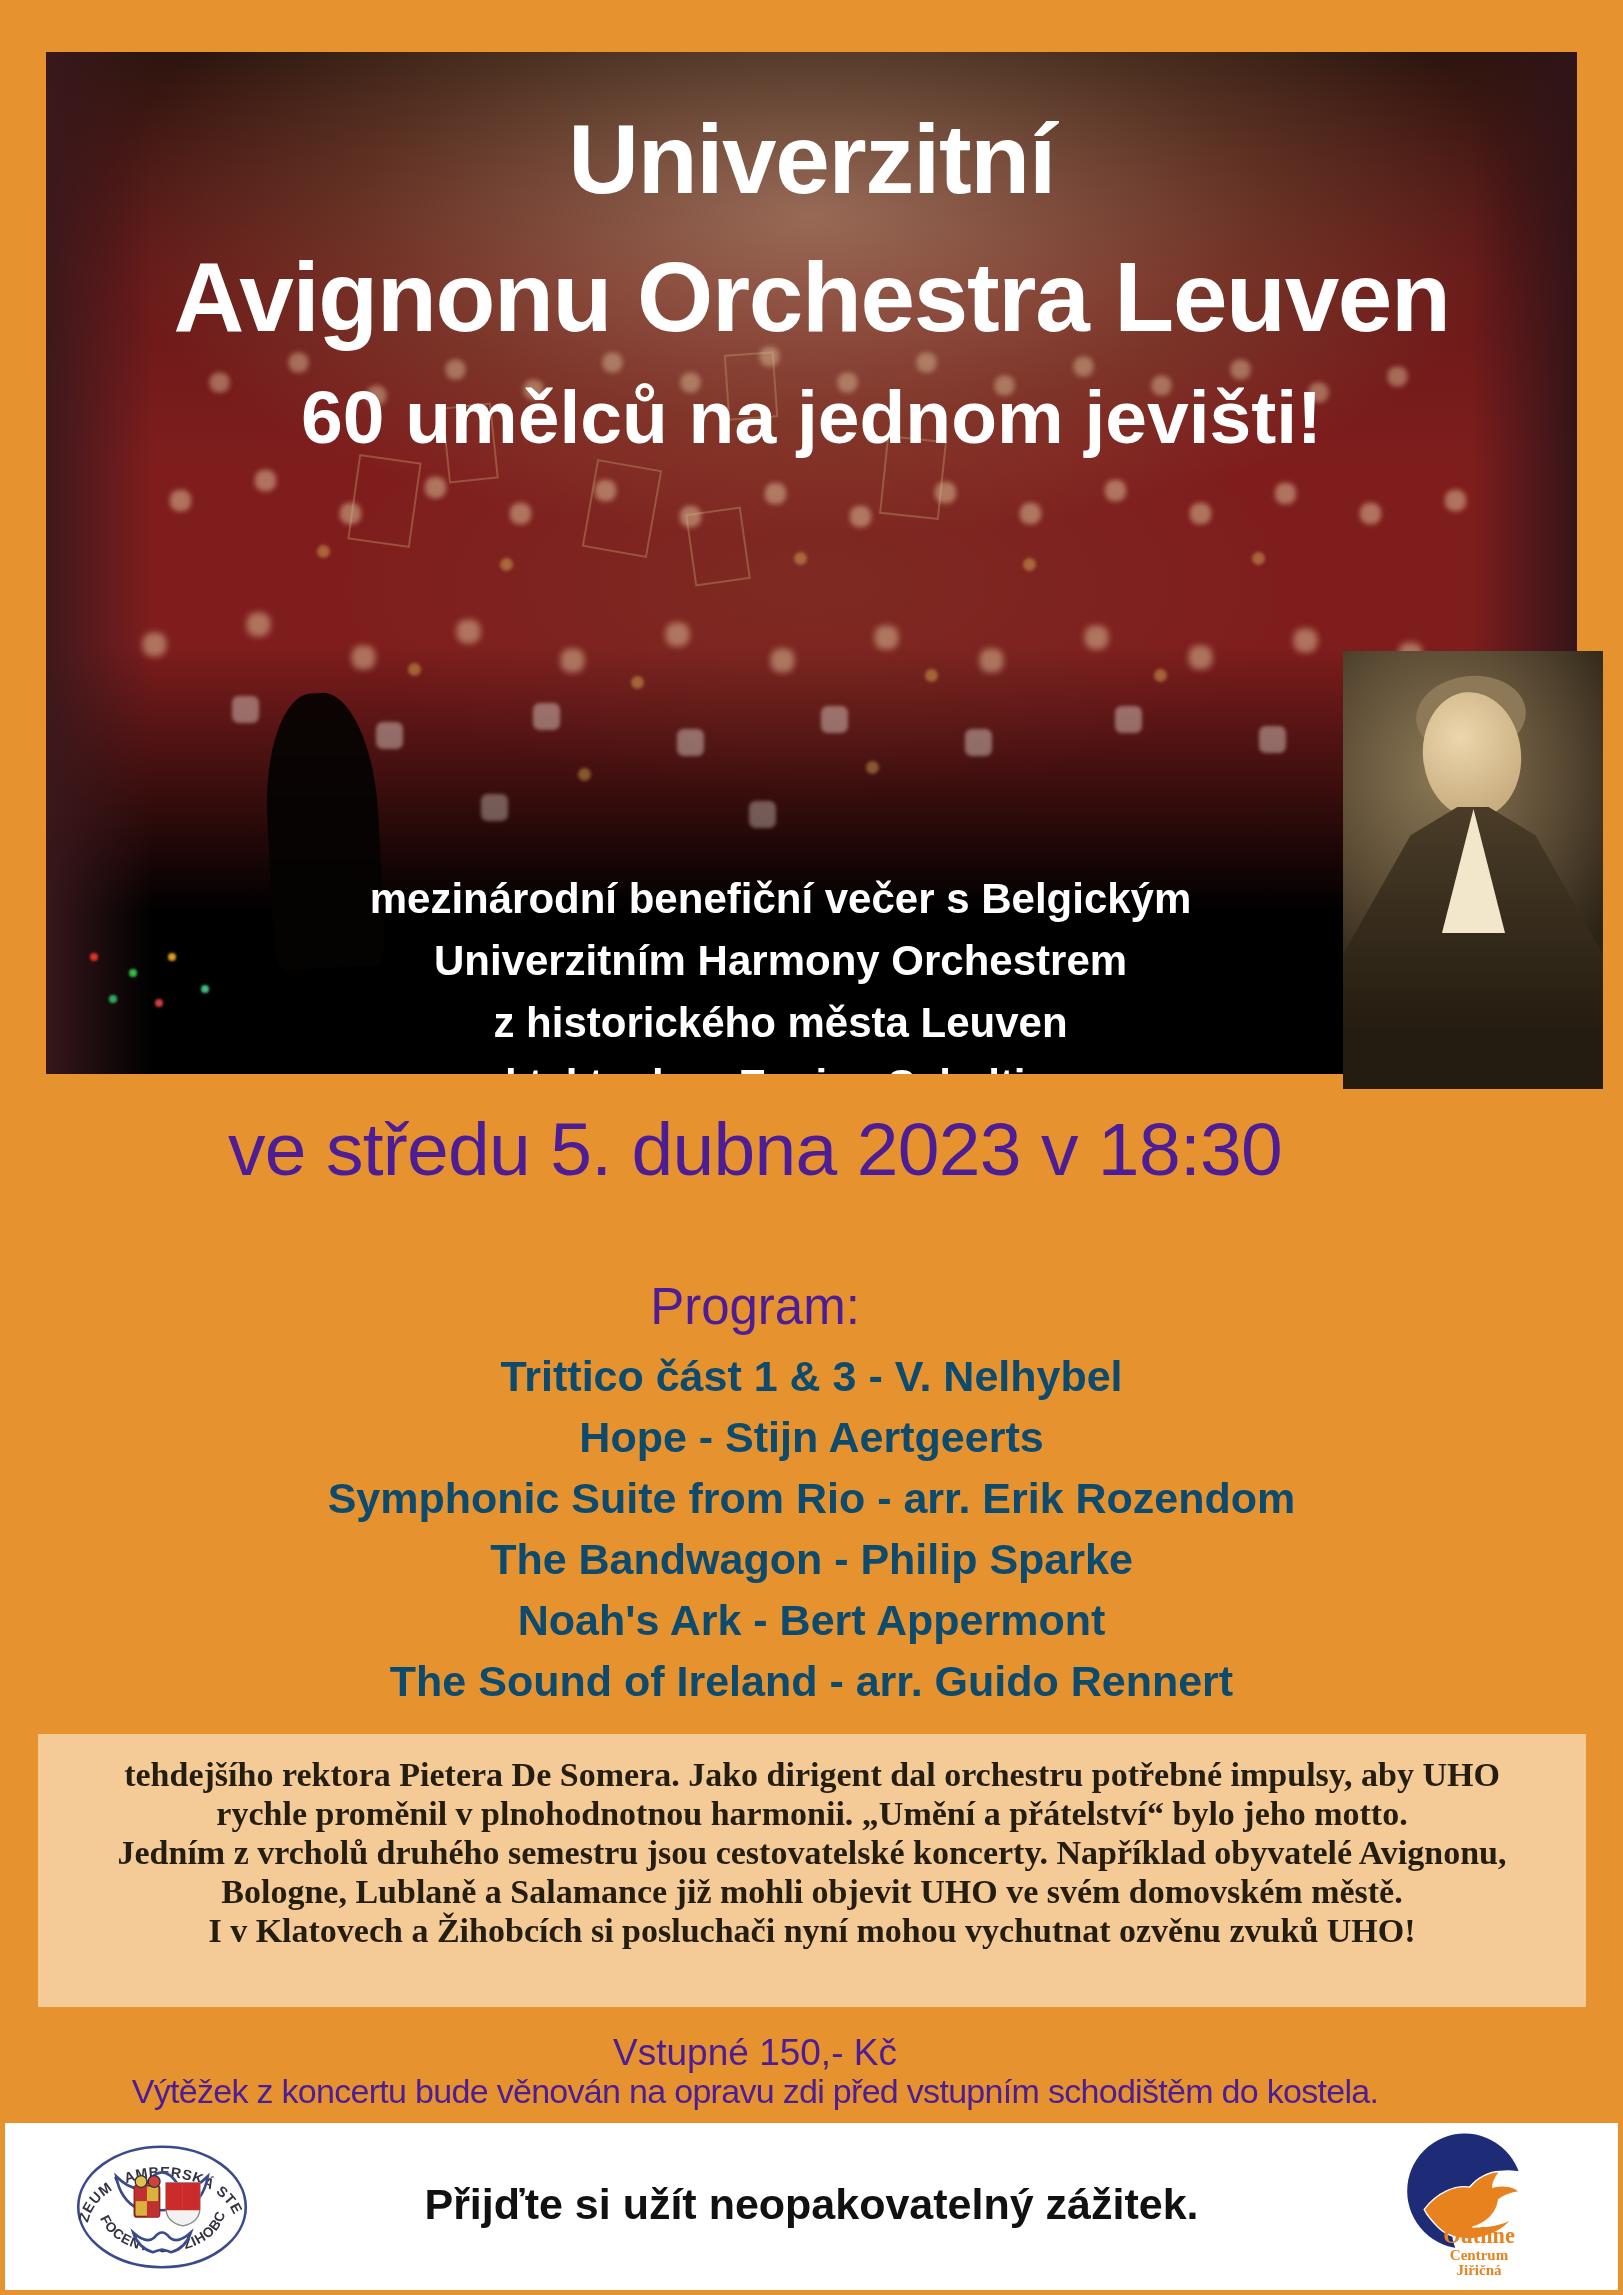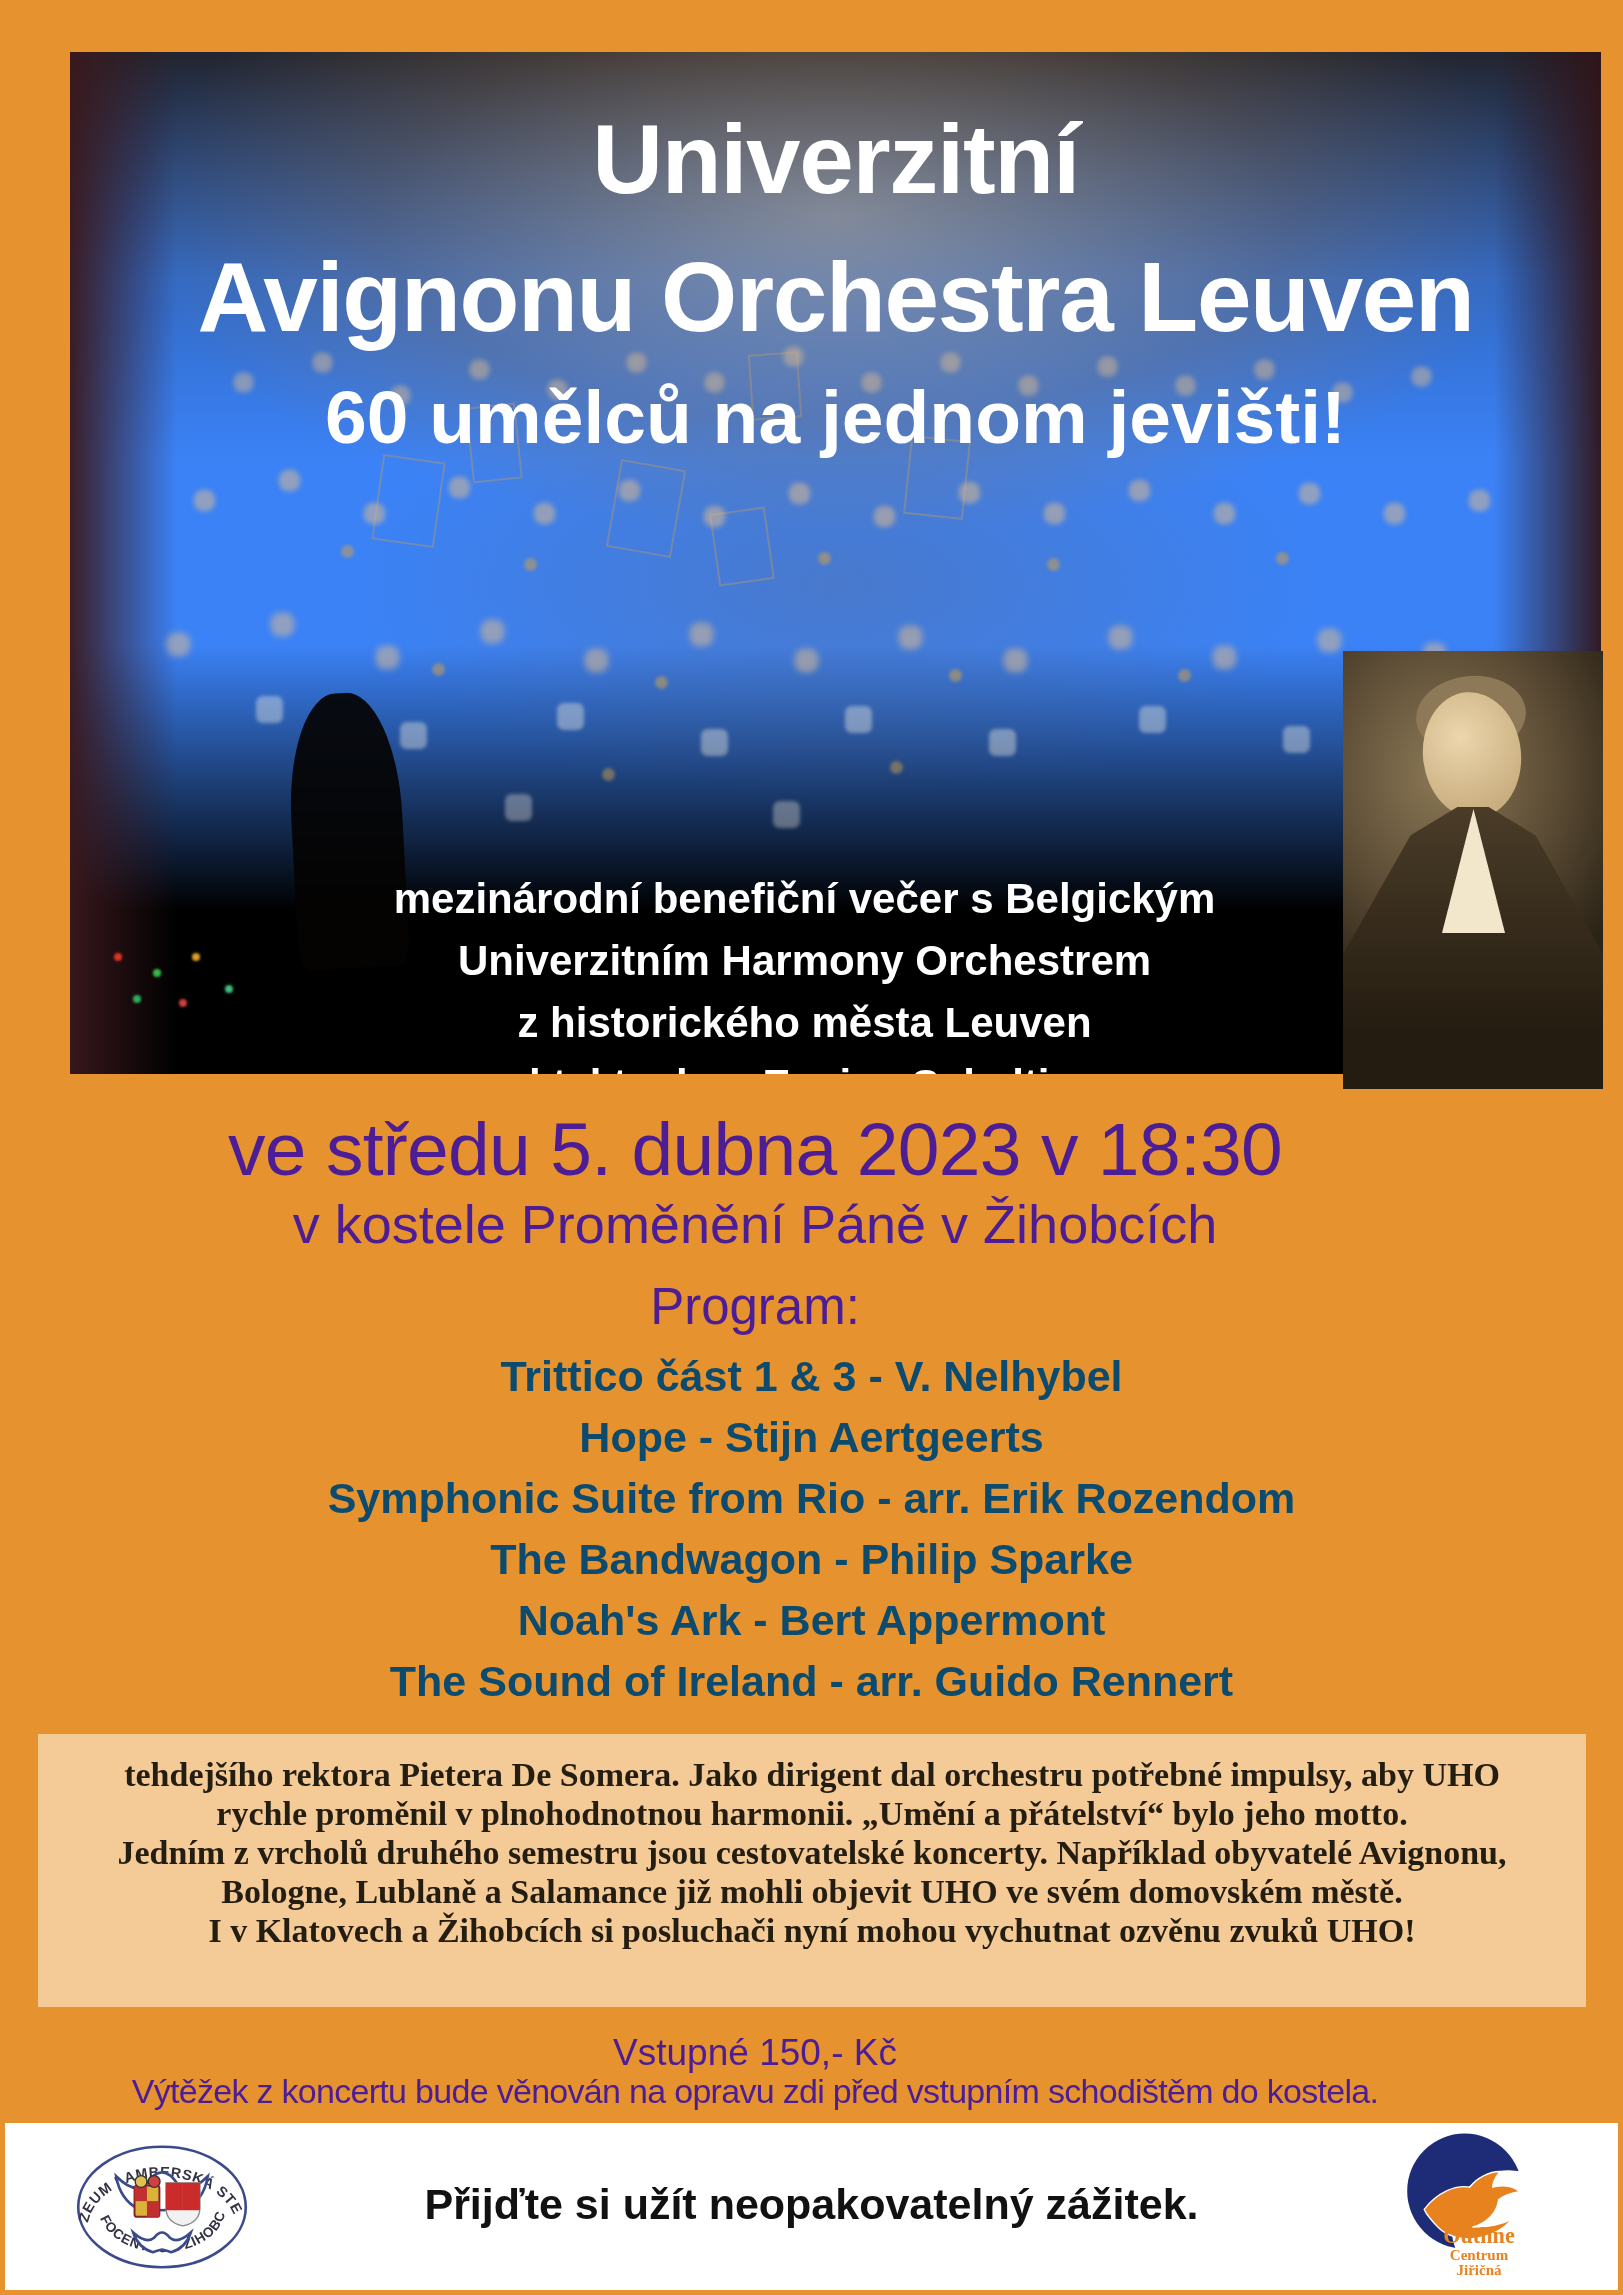--- a/index.html
+++ b/index.html
@@ -1,19 +1,19 @@
 <!DOCTYPE html>
 <html style="font-size:10.5px"><head>
 <meta charset="utf-8">
 <style>
   html,body{margin:0;padding:0;background:#888;}
   #poster{position:relative;width:1623px;height:2295px;background:#E6932F;overflow:hidden;
           font-family:"Liberation Sans",sans-serif;}
   
-  #photo{position:absolute;left:46px;top:52px;width:1531px;height:1022px;background:#3b82f6;overflow:hidden;margin-left:24px;}
+  #photo{position:absolute;left:46px;top:52px;width:1531px;height:1022px;background:#7f1d1d;overflow:hidden;}
   #photo .wall{position:absolute;inset:0;
     background:
       linear-gradient(90deg,rgba(58,24,28,.95) 0,rgba(58,24,28,0) 7%),
       linear-gradient(270deg,rgba(48,20,24,.95) 0,rgba(48,20,24,0) 7%),
       radial-gradient(ellipse 62% 42% at 50% 16%,rgba(214,188,150,.50),rgba(150,115,75,.28) 48%,rgba(20,12,6,0) 75%),
       radial-gradient(ellipse 45% 30% at 50% 52%,rgba(120,90,55,.22),rgba(0,0,0,0) 70%),
       linear-gradient(0deg,#000 0,#000 16%,rgba(0,0,0,0) 42%),
       linear-gradient(180deg,rgba(30,20,12,.85) 0,rgba(10,7,4,.2) 22%,rgba(0,0,0,0) 40%);}
   .frame{position:absolute;border:2px solid rgba(185,152,105,.42);}
   .heads{position:absolute;left:0;top:0;width:6.5px;height:6.5px;border-radius:50%;background:transparent;
@@ -133,21 +133,20 @@
   </div>
 
   <div id="cphoto">
     <div class="c-hair"></div>
     <div class="c-head"></div>
     <div class="c-suit"></div>
     <div class="c-shirt"></div>
   </div>
 
   <div class="line" id="dateline">ve středu 5. dubna 2023 v 18:30</div>
-  <div class="line" id="venueline">v kostele Proměnění Páně v Žihobcích</div>
   <div class="line" id="proghead">Program:</div>
 
   <div id="program">
     <div>Trittico část 1 &amp; 3 - V. Nelhybel</div>
     <div>Hope - Stijn Aertgeerts</div>
     <div>Symphonic Suite from Rio - arr. Erik Rozendom</div>
     <div>The Bandwagon - Philip Sparke</div>
     <div>Noah's Ark - Bert Appermont</div>
     <div>The Sound of Ireland - arr. Guido Rennert</div>
   </div>

